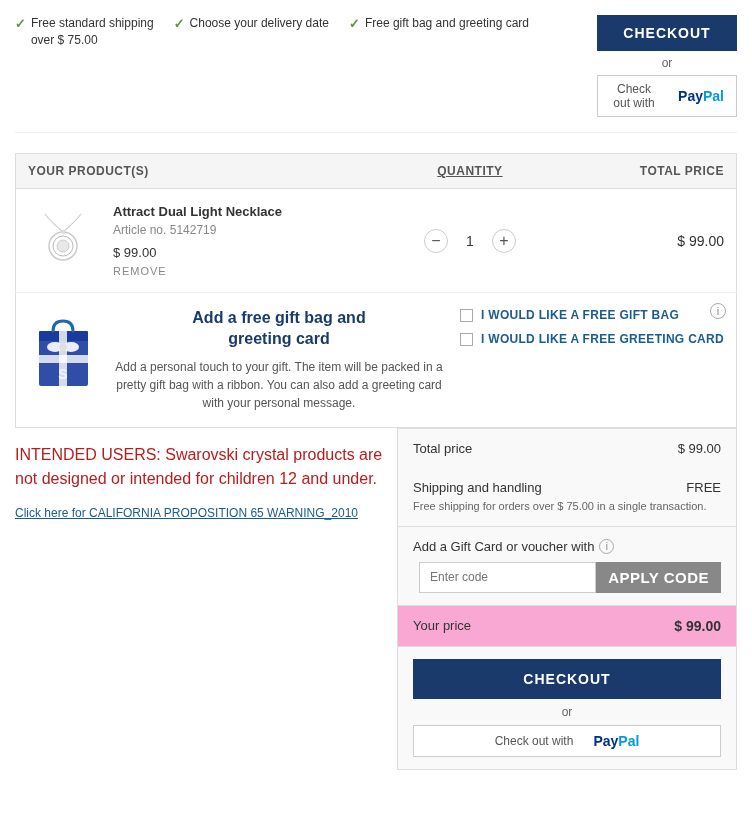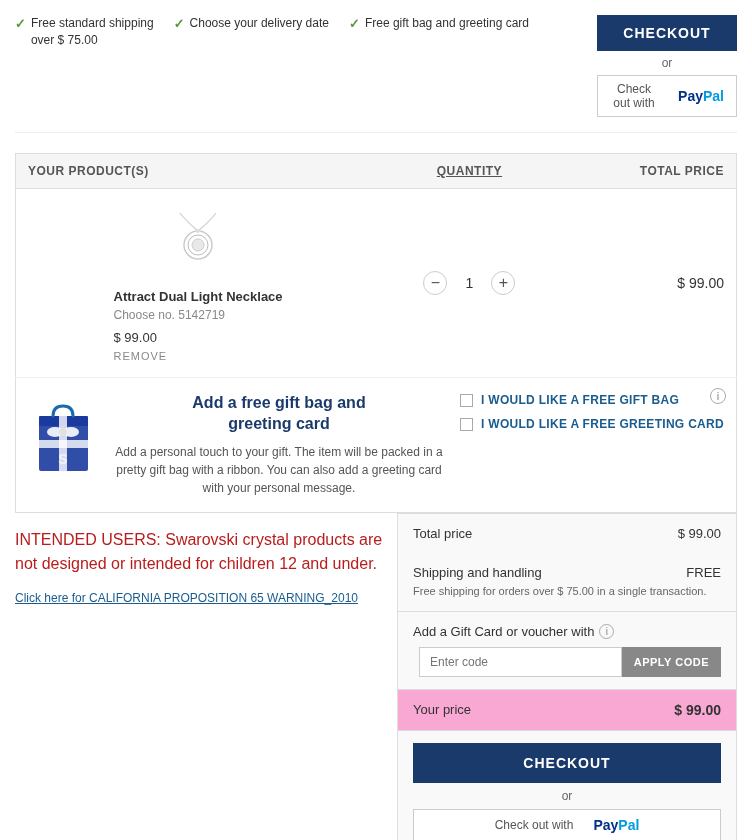--- a/index.html
+++ b/index.html
@@ -38,21 +38,21 @@
 
     .products-table th.center { text-align: center; }
     .products-table th.right { text-align: right; }
 
     .col-product { width: 370px; }
     .col-qty { width: 180px; text-align: center; text-decoration: underline; }
     .col-price { width: 180px; text-align: right; }
 
     .product-row td { padding: 15px 12px; vertical-align: middle; border-bottom: 1px solid #eee; }
 
-    .product-cell { display: flex; align-items: center; gap: 15px; flex-direction: column; }
+    .product-cell { display: flex; align-items: center; gap: 15px; }
 
     .product-image { width: 70px; height: 70px; display: flex; align-items: center; justify-content: center; flex-shrink: 0; }
 
     
     .product-info { flex: 1; }
     .product-name { font-size: 13px; font-weight: bold; color: #333; margin-bottom: 4px; }
     .article-no { font-size: 12px; color: #888; margin-bottom: 8px; }
     .product-price { font-size: 13px; color: #333; margin-bottom: 5px; }
     .remove-link { font-size: 11px; color: #888; letter-spacing: 1px; cursor: pointer; text-transform: uppercase; }
 
@@ -103,21 +103,21 @@
 
     .summary-label { color: #333; font-size: 13px; }
     .summary-value { font-size: 13px; color: #333; font-weight: normal; }
     .summary-value.free { color: #333; }
 
     .voucher-section { border: 1px solid #ddd; border-top: none; padding: 12px 15px; background: #f9f9f9; }
     .voucher-label { display: flex; align-items: center; gap: 5px; margin-bottom: 8px; font-size: 13px; color: #333; }
 
     .voucher-input-row { display: flex; gap: 0; }
     .voucher-input { flex: 1; border: 1px solid #ccc; padding: 7px 10px; font-size: 12px; color: #aaa; outline: none; margin-left: 6px; }
-    .apply-btn { background: #888; color: #fff; border: none; padding: 7px 12px; font-size: 11px; font-weight: bold; letter-spacing: 0.5px; cursor: pointer; white-space: nowrap; }
+    .apply-btn { background: #888; color: #fff; border: none; padding: 7px 12px; font-size: 15px; font-weight: bold; letter-spacing: 0.5px; cursor: pointer; white-space: nowrap; }
 
     .your-price-row { display: flex; justify-content: space-between; padding: 12px 15px; border: 1px solid #ddd; border-top: none; background: #f9a8d4; }
     .your-price-label { font-size: 13px; color: #333; }
     .your-price-value { font-size: 14px; color: #333; font-weight: bold; }
 
     .checkout-section { padding: 12px 15px; border: 1px solid #ddd; border-top: none; background: #f9f9f9; text-align: center; }
     .checkout-btn-bottom { background: #1a3a6b; color: #fff; border: none; padding: 12px 0; font-size: 14px; font-weight: bold; letter-spacing: 1px; cursor: pointer; width: 100%; display: block; margin-bottom: 6px; }
     .paypal-btn-bottom { border: 1px solid #ccc; background: #fff; padding: 7px 12px; cursor: pointer; display: flex; align-items: center; justify-content: center; gap: 4px; font-size: 12px; color: #555; width: 100%; margin-top: 6px; }
 
   </style>
@@ -186,21 +186,21 @@
                 <circle cx="32" cy="38" r="6" fill="#e8e8e8" stroke="#ccc" stroke-width="1"></circle>
 
                 <path d="M32 24 Q20 14 14 6" fill="none" stroke="#ccc" stroke-width="1.2"></path>
                 <path d="M32 24 Q44 14 50 6" fill="none" stroke="#ccc" stroke-width="1.2"></path>
                 <circle cx="32" cy="24" r="2" fill="#ddd"></circle>
               </svg>
             </div>
             <div class="product-info">
               <div class="product-name">Attract Dual Light Necklace</div>
               <div class="article-no">
-                <span>Choose no.</span> <span>5142719</span>
+                <span>Article no.</span> <span>5142719</span>
               </div>
               <div class="product-price">$ 99.00</div>
               <div class="remove-link">REMOVE</div>
             </div>
           </div>
         </td>
         <td class="qty-cell">
           <div class="qty-control">
             <button class="qty-btn">−</button>
             <span class="qty-value">1</span>

